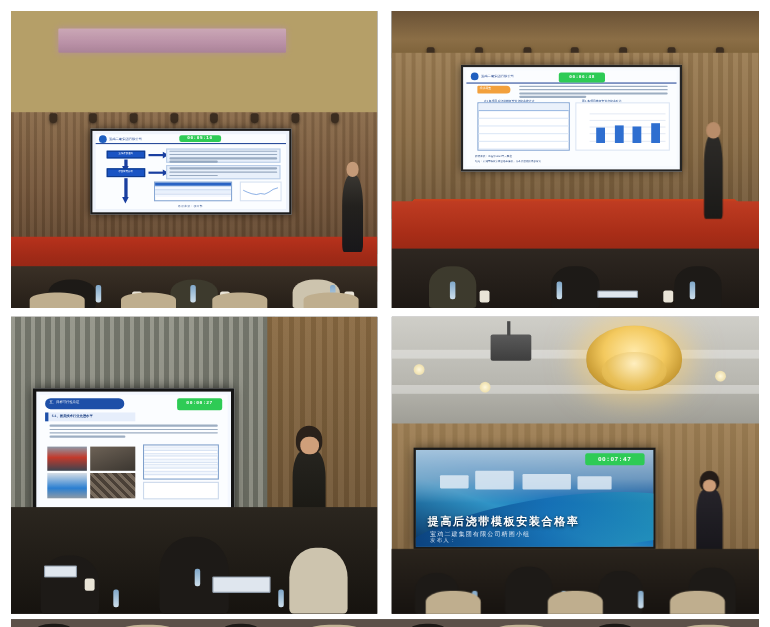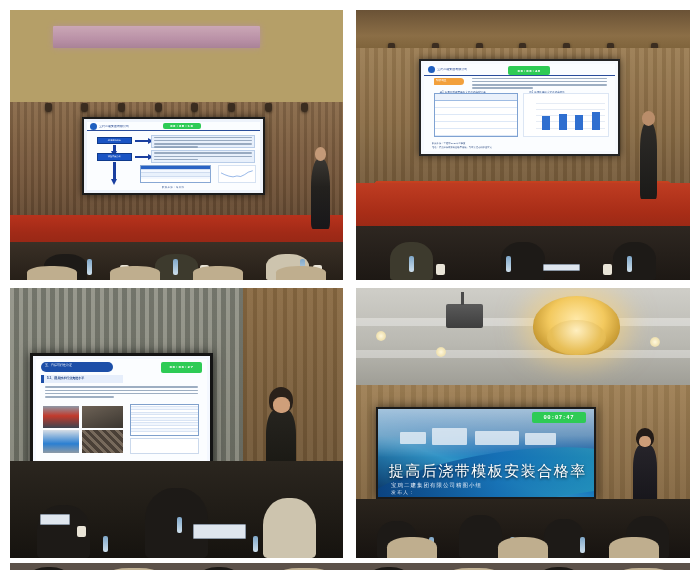--- a/index.html
+++ b/index.html
@@ -230,22 +230,22 @@
     background: linear-gradient(160deg,#0a3d7a 0%, #0c63b5 35%, #3aa0c9 60%, #0a2d5e 100%);
     border:2px solid #1a1a1a; box-shadow:0 0 10px rgba(0,0,0,.6); overflow:hidden; }
   .p4-render { position:absolute; inset:0;
     background:
       linear-gradient(180deg, rgba(180,205,225,.9) 0%, rgba(140,175,205,.75) 30%, rgba(30,90,150,0) 55%),
       linear-gradient(200deg, #0b3f7d 0%, #0f6cb8 45%, #2f93c6 62%, #083262 100%); }
   .p4-render .bldg { position:absolute; background: rgba(225,235,245,.85); border-radius:1px; }
   .p4-render .swoosh { position:absolute; left:-10%; bottom:-10%; width:130%; height:60%;
     background: linear-gradient(100deg, rgba(10,60,120,.95) 0%, rgba(20,110,180,.85) 50%, rgba(45,170,190,.75) 100%);
     transform: rotate(-9deg); border-radius: 50% 50% 0 0 / 70% 70% 0 0; }
-  .p4-title { position:absolute; left:5%; bottom:18%; font-size:15px; color:#ffffff;
-    font-weight:normal; letter-spacing:1.5px; text-shadow:0 1px 3px rgba(0,0,0,.8); white-space:nowrap;text-align:right; }
+  .p4-title { position:absolute; left:5%; bottom:18%; font-size:10px; color:#ffffff;
+    font-weight:bold; letter-spacing:1.5px; text-shadow:0 1px 3px rgba(0,0,0,.8); white-space:nowrap;text-align:right; }
   .p4-sub1 { position:absolute; left:6%; bottom:9%; font-size:5.5px; color:#dfe9f5;
     letter-spacing:1px; white-space:nowrap; }
   .p4-sub2 { position:absolute; left:6%; bottom:2%; font-size:5px; color:#cbd9ea;
     letter-spacing:1px; white-space:nowrap; }
   .p4-timer { position:absolute; right:4%; top:4%; width:25%; height:12%; font-size:5.5px;
     background:#2ecb55; color:#fff; }
   .p4-speaker { position:absolute; right:10%; top:58%; width:7%; height:26%;
     background: linear-gradient(180deg,#26242a 0%,#141318 100%); border-radius:32% 32% 6% 6%; }
   .p4-speaker::before { content:""; position:absolute; left:12%; top:-24%; width:76%; height:28%;
     background:#241c18; border-radius:50% 50% 40% 40%; }

